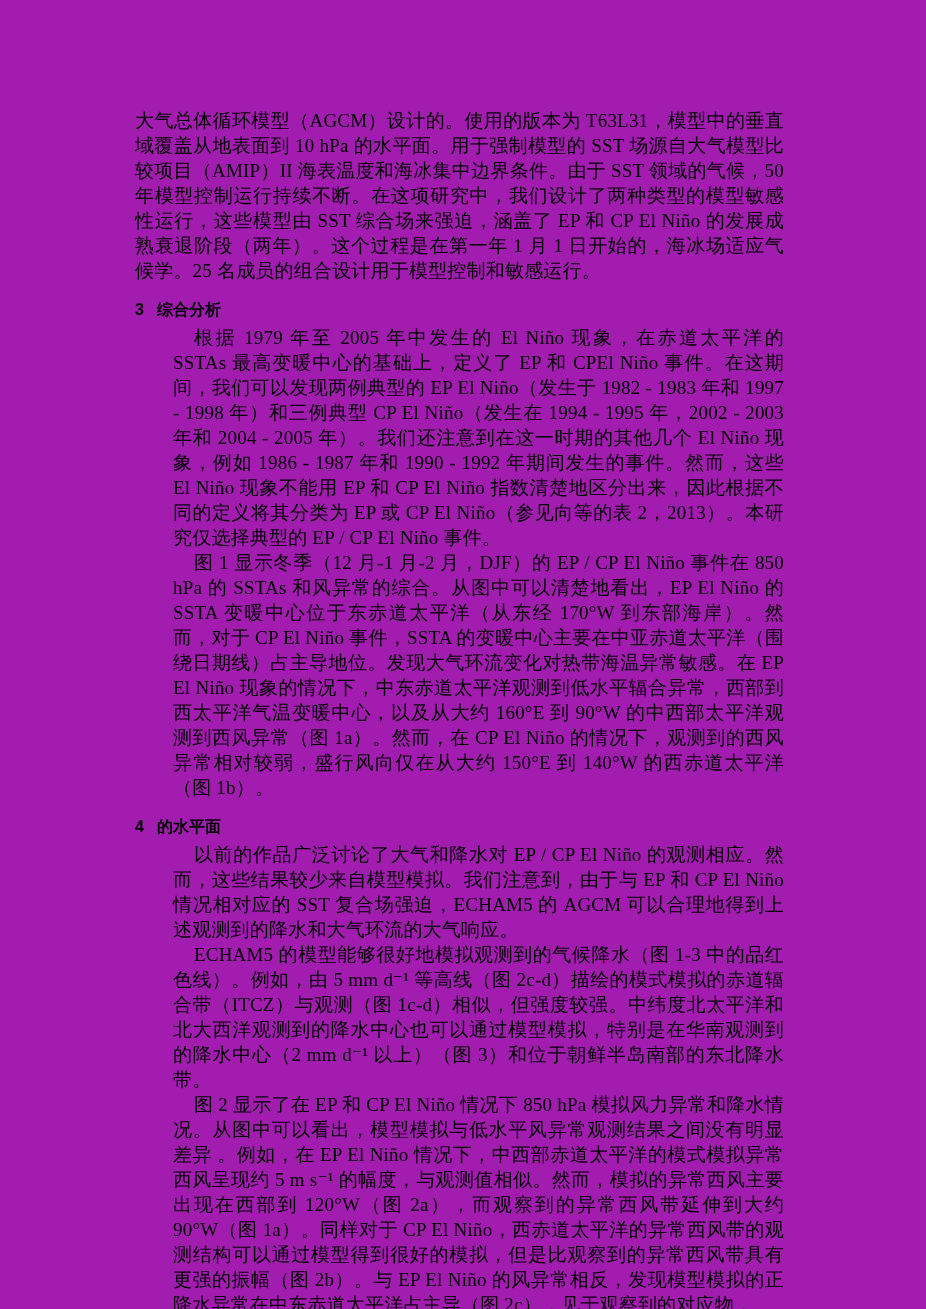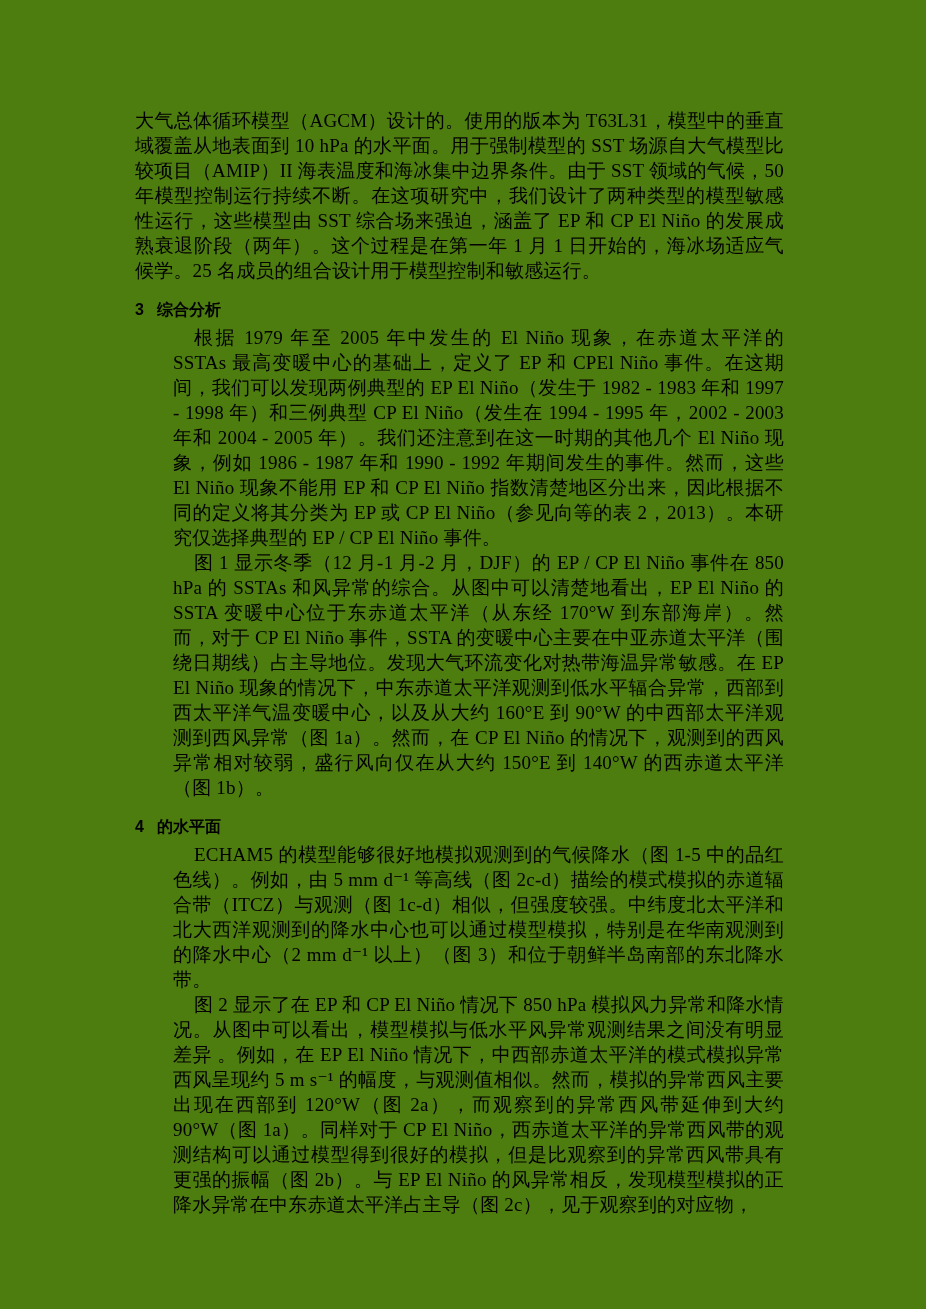--- a/index.html
+++ b/index.html
@@ -4,21 +4,21 @@
 <style>
   html, body {
     margin: 0;
     padding: 0;
     background: #ffffff;
   }
   .page {
     position: relative;
     width: 926px;
     height: 1309px;
-    background: #4d7c0f;
+    background: #a21caf;
     overflow: hidden;
     color: #000000;
     font-family: "Liberation Serif", "DejaVu Serif", serif;
   }
   .content {
     position: absolute;
     left: 135px;
     top: 0;
     width: 649px;
     padding-top: 108px;
@@ -64,19 +64,20 @@
 
     <p class="body indent">根据 1979 年至 2005 年中发生的 El Niño 现象，在赤道太平洋的 SSTAs 最高变暖中心的基础上，定义了 EP 和 CPEl Niño 事件。在这期间，我们可以发现两例典型的 EP El Niño（发生于 1982 - 1983 年和 1997 - 1998 年）和三例典型 CP El Niño（发生在 1994 - 1995 年，2002 - 2003 年和 2004 - 2005 年）。我们还注意到在这一时期的其他几个 El Niño 现象，例如 1986 - 1987 年和 1990 - 1992 年期间发生的事件。然而，这些 El Niño 现象不能用 EP 和 CP El Niño 指数清楚地区分出来，因此根据不同的定义将其分类为 EP 或 CP El Niño（参见向等的表 2，2013）。本研究仅选择典型的 EP / CP El Niño 事件。</p>
 
     <p class="body indent">图 1 显示冬季（12 月-1 月-2 月，DJF）的 EP / CP El Niño 事件在 850 hPa 的 SSTAs 和风异常的综合。从图中可以清楚地看出，EP El Niño 的 SSTA 变暖中心位于东赤道太平洋（从东经 170°W 到东部海岸）。然而，对于 CP El Niño 事件，SSTA 的变暖中心主要在中亚赤道太平洋（围绕日期线）占主导地位。发现大气环流变化对热带海温异常敏感。在 EP El Niño 现象的情况下，中东赤道太平洋观测到低水平辐合异常，西部到西太平洋气温变暖中心，以及从大约 160°E 到 90°W 的中西部太平洋观测到西风异常（图 1a）。然而，在 CP El Niño 的情况下，观测到的西风异常相对较弱，盛行风向仅在从大约 150°E 到 140°W 的西赤道太平洋（图 1b）。</p>
 
 
     <h2 class="sec">
       <span class="secnum">4</span><span>的水平面</span>
     </h2>
 
+    <p class="body indent">以前的作品广泛讨论了大气和降水对 EP / CP El Niño 的观测相应。然而，这些结果较少来自模型模拟。我们注意到，由于与 EP 和 CP El Niño 情况相对应的 SST 复合场强迫，ECHAM5 的 AGCM 可以合理地得到上述观测到的降水和大气环流的大气响应。</p>
 
-    <p class="body indent">ECHAM5 的模型能够很好地模拟观测到的气候降水（图 1-5 中的品红色线）。例如，由 5 mm d⁻¹ 等高线（图 2c-d）描绘的模式模拟的赤道辐合带（ITCZ）与观测（图 1c-d）相似，但强度较强。中纬度北太平洋和北大西洋观测到的降水中心也可以通过模型模拟，特别是在华南观测到的降水中心（2 mm d⁻¹ 以上）（图 3）和位于朝鲜半岛南部的东北降水带。</p>
+    <p class="body indent">ECHAM5 的模型能够很好地模拟观测到的气候降水（图 1-3 中的品红色线）。例如，由 5 mm d⁻¹ 等高线（图 2c-d）描绘的模式模拟的赤道辐合带（ITCZ）与观测（图 1c-d）相似，但强度较强。中纬度北太平洋和北大西洋观测到的降水中心也可以通过模型模拟，特别是在华南观测到的降水中心（2 mm d⁻¹ 以上）（图 3）和位于朝鲜半岛南部的东北降水带。</p>
 
     <p class="body indent">图 2 显示了在 EP 和 CP El Niño 情况下 850 hPa 模拟风力异常和降水情况。从图中可以看出，模型模拟与低水平风异常观测结果之间没有明显差异 。例如，在 EP El Niño 情况下，中西部赤道太平洋的模式模拟异常西风呈现约 5 m s⁻¹ 的幅度，与观测值相似。然而，模拟的异常西风主要出现在西部到 120°W（图 2a），而观察到的异常西风带延伸到大约 90°W（图 1a）。同样对于 CP El Niño，西赤道太平洋的异常西风带的观测结构可以通过模型得到很好的模拟，但是比观察到的异常西风带具有更强的振幅（图 2b）。与 EP El Niño 的风异常相反，发现模型模拟的正降水异常在中东赤道太平洋占主导（图 2c），见于观察到的对应物，</p>
 
   </div>
 </div>
 
 </body></html>

